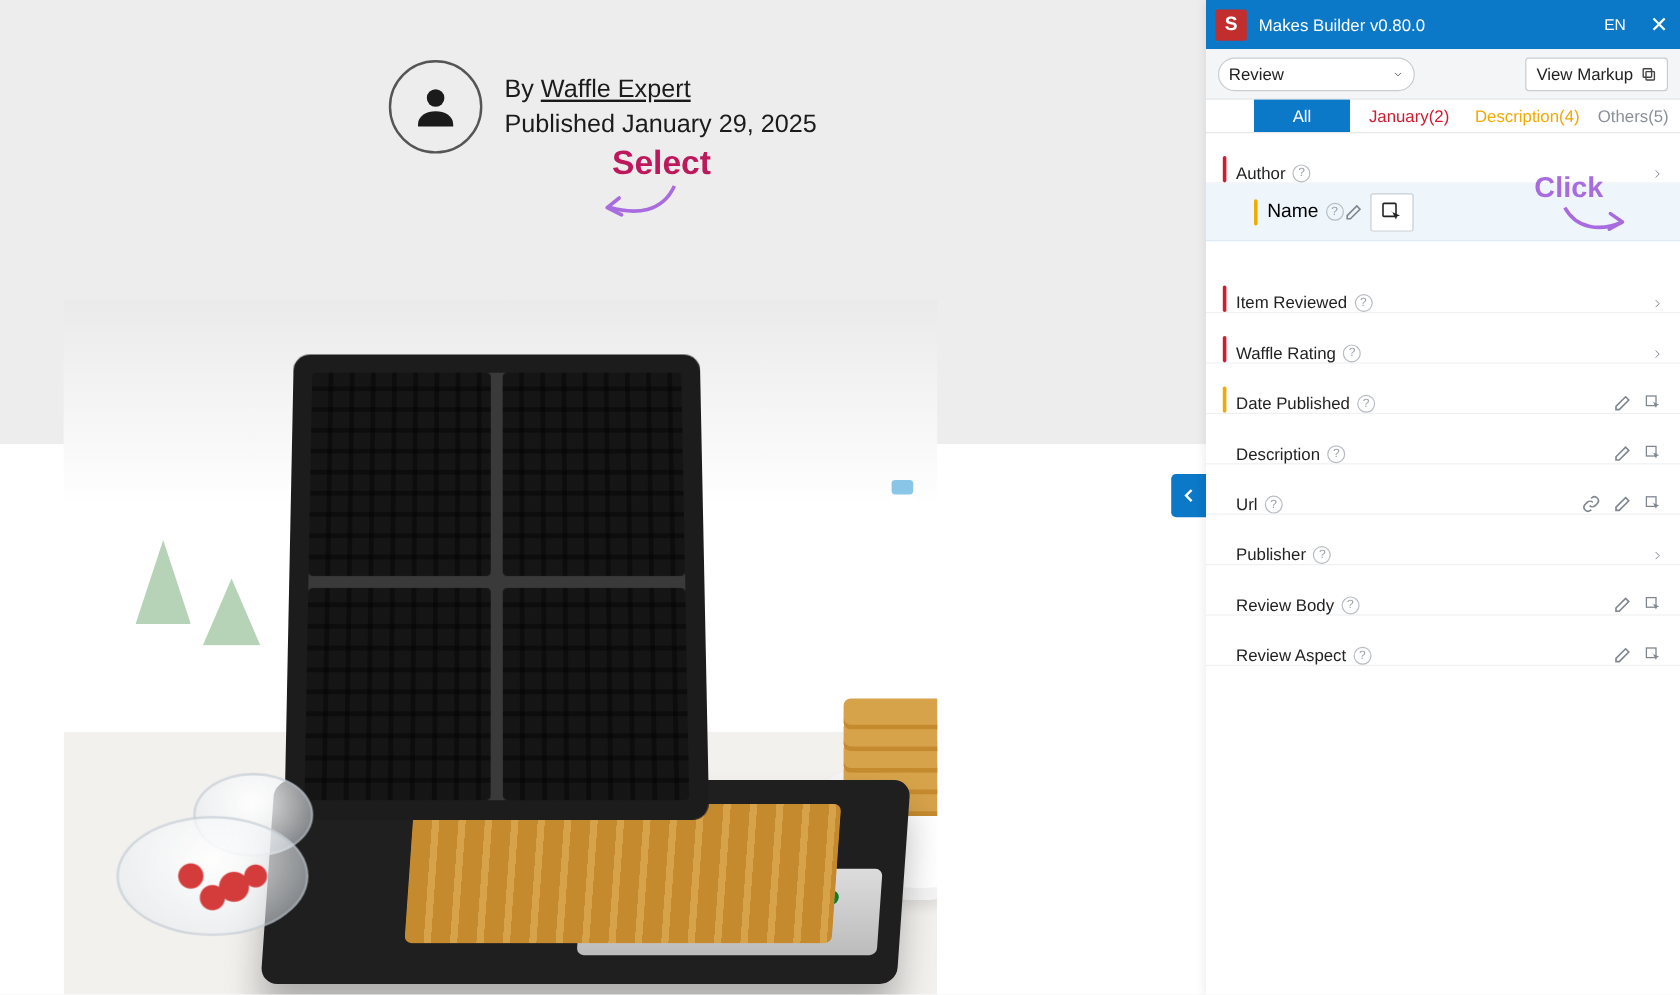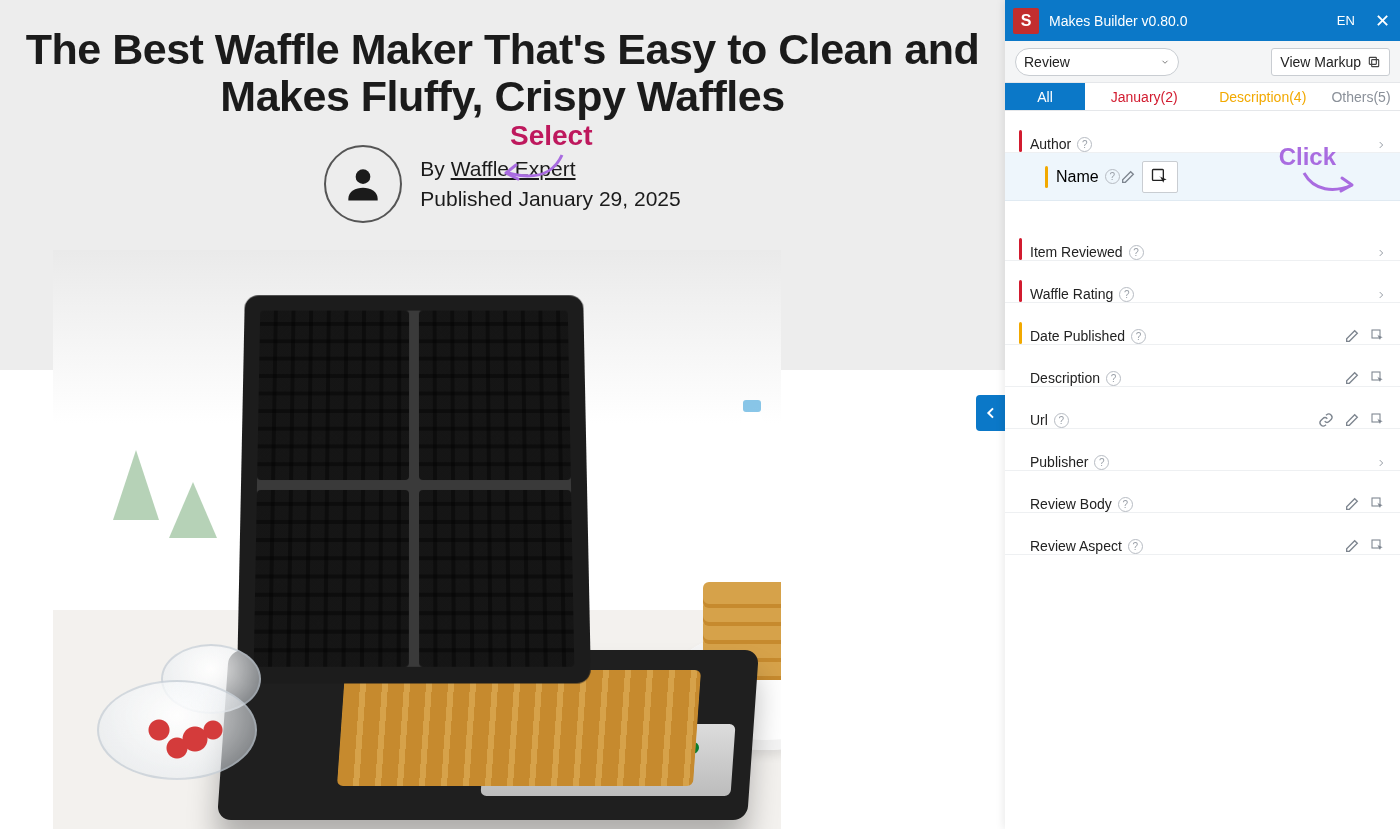--- a/index.html
+++ b/index.html
@@ -90,21 +90,21 @@
     height: 28px; background: #fff; border: 1px solid #c9cdd2; border-radius: 3px;
     display: flex; align-items: center; gap: 6px; padding: 0 8px;
     font-size: 14px; color: #222; cursor: pointer;
   }
 
   .tabs {
     height: 28px; display: flex; align-items: stretch; border-bottom: 1px solid #e5e7ea;
     font-size: 14px;
   }
   .tab { display: flex; align-items: center; justify-content: center; cursor: pointer; }
-  .tab-all { width: 80px; background: #0b78c8; color: #fff; }
+  .tab-all { width: 80px; background: #0b78c8; color: #fff; margin-left: 40px; }
   .tab-req { flex: 1; color: #d21b2f; }
   .tab-rec { flex: 1; color: #f2a900; }
   .tab-oth { flex: 0 0 78px; color: #8a9099; }
 
   .fields { flex: 1; overflow: auto; }
   .field-row {
     height: 42px; display: flex; align-items: flex-end;
     padding: 0 14px 0 0; border-bottom: 1px solid #eef0f2;
     font-size: 14px; color: #222; position: relative;
   }
@@ -218,21 +218,20 @@
     background:#f3f1ee;
   }
 </style>
 </head>
 <body>
 
 <div class="article">
   <div class="white-below"></div>
 
   <div class="article-inner">
-    <h1 class="article-title">The Best Waffle Maker That's Easy to Clean and Makes Fluffy, Crispy Waffles</h1>
 
     <div class="byline">
       <div class="avatar">
         <svg viewBox="0 0 24 24" width="44" height="44" fill="#1b1b1b">
           <circle cx="12" cy="8" r="4"></circle>
             <path d="M4 20c0-4 4-6 8-6s8 2 8 6v1H4z"></path>
         </svg>
       </div>
       <div class="byline-text">
         <div>

